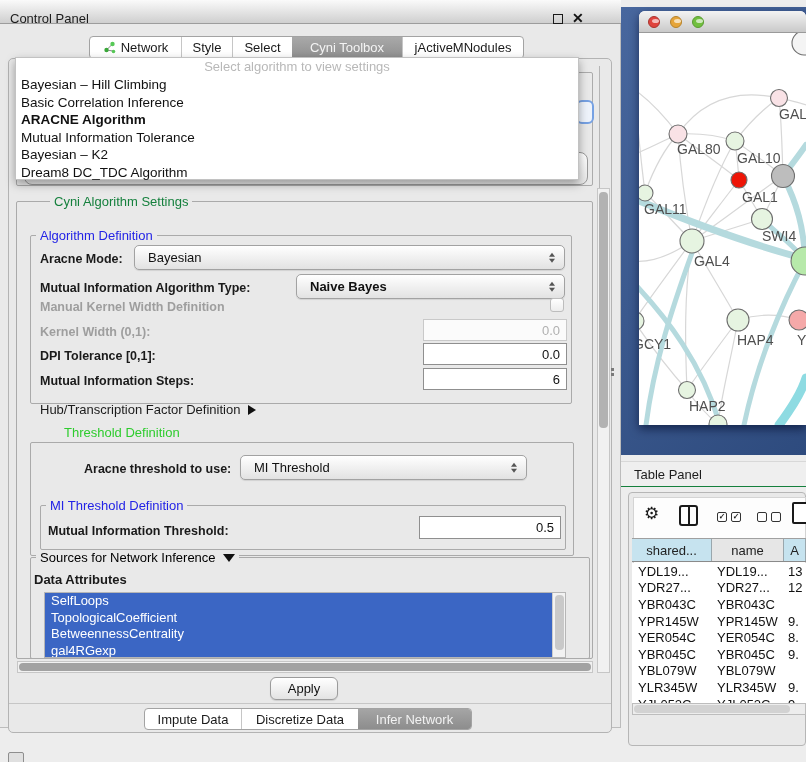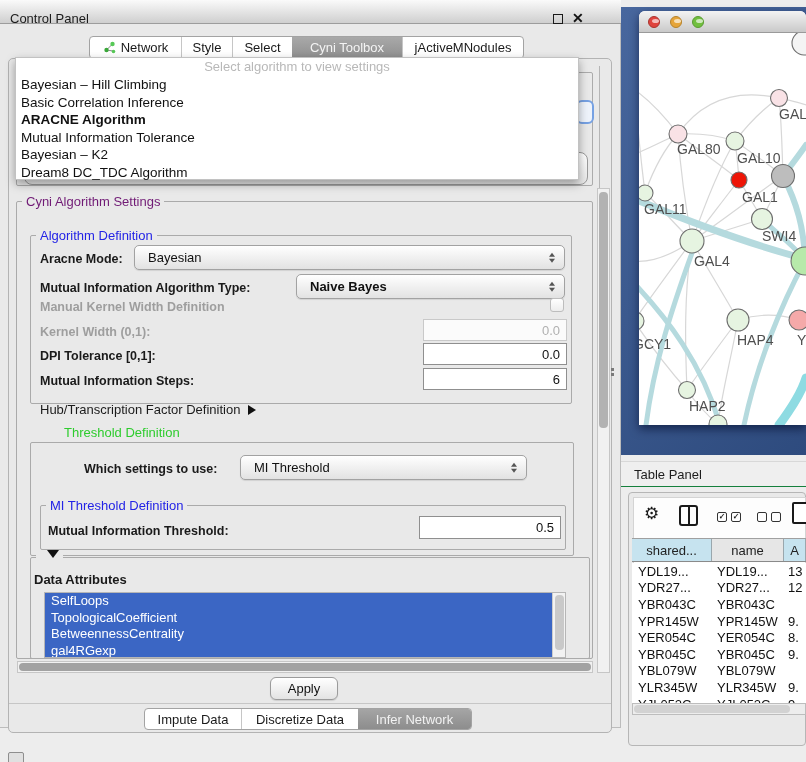--- a/index.html
+++ b/index.html
@@ -43,21 +43,21 @@
   
   .popup { left:15px; top:57px; width:564px; height:123px; background:#ffffff; border:1px solid #c2c2c2;
            box-shadow:0 4px 9px rgba(0,0,0,0.35); z-index:50; }
   .popup-ph { height:18px; text-align:center; font-size:13px; color:#b8b8b8; line-height:18px; }
   .algo-item { height:17.5px; line-height:17.5px; font-size:13.5px; color:#111; padding-left:5px; white-space:nowrap; }
   .algo-item.bold { font-weight:bold; }
 
   
   .group { border:1px solid #aaaaaa; border-radius:2px; z-index:3; }
   .gtitle { position:absolute; font-size:13px; background:#e9e9e9; padding:0 4px; white-space:nowrap; z-index:4; }
-  .blue { color:#2323e6; } .green { color:#2ecc2e; } .dark { color:#701a75; }
+  .blue { color:#2323e6; } .green { color:#2ecc2e; } .dark { color:#15803d;margin-left:28px; }
 
   .blabel { position:absolute; font-size:12.5px; font-weight:bold; color:#1a1a1a; white-space:nowrap; z-index:4; }
   .gray-t { color:#9e9e9e !important; }
 
   .combo { position:absolute; height:25px; border:1px solid #a2a2a2; border-radius:5px;
            background:linear-gradient(#ffffff,#e2e2e2); display:flex; align-items:center;
            padding:0 24px 0 13px; font-size:13px; color:#111; z-index:4; box-shadow:0 1px 1px rgba(0,0,0,0.1); }
   .combo-arrows { position:absolute; right:9px; top:50%; transform:translateY(-50%); }
   .combo-arrows i { display:block; width:0; height:0; border-left:3.5px solid transparent; border-right:3.5px solid transparent; }
   .combo-arrows .up { border-bottom:4.5px solid #555; margin-bottom:2.5px; }
@@ -245,36 +245,37 @@
   <input class="tinput" style="left: 423px; top: 368px; width: 144px; height: 22px;" value="6">
 
   <div class="abs hub-row">
     <span>Hub/Transcription Factor Definition</span>
     <span class="tri-r"></span>
   </div>
 
   <div class="abs group" style="left:30px; top:442px; width:544px; height:114px;"></div>
   <span class="gtitle green" style="left:36px; top:425px;margin-left:24px;">Threshold Definition</span>
 
-  <span class="blabel" style="left:84px; top:462px;">Which settings to use:</span>
+  <span class="blabel" style="left:84px; top:462px;">Aracne threshold to use:</span>
   <div class="combo" style="left:240px; top:455px; width:287px;">
     <span>MI Threshold</span>
     <span class="combo-arrows">
         <i class="up"></i>
         <i class="dn"></i>
       </span>
   </div>
 
   <div class="abs group" style="left:40px; top:505px; width:526px; height:45px;"></div>
   <span class="gtitle blue" style="left:46px; top:498px;">MI Threshold Definition</span>
   <span class="blabel" style="left:48px; top:524px;">Mutual Information Threshold:</span>
   <input class="tinput" style="left: 419px; top: 516px; width: 142px; height: 23px;" value="0.5">
 
   <div class="abs group" style="left:30px; top:557px; width:560px; height:102px;"></div>
   <div class="abs src-title">
+    <span>Sources for Network Inference</span>
     <span class="tri-d"></span>
   </div>
   <span class="blabel" style="left:34px; top:572px; font-size:13px;">Data Attributes</span>
   <div class="abs listbox">
     <div id="attr-items">
         <div class="attr-item">SelfLoops</div>
         <div class="attr-item">TopologicalCoefficient</div>
         <div class="attr-item">BetweennessCentrality</div>
         <div class="attr-item">gal4RGexp</div>
       </div>

